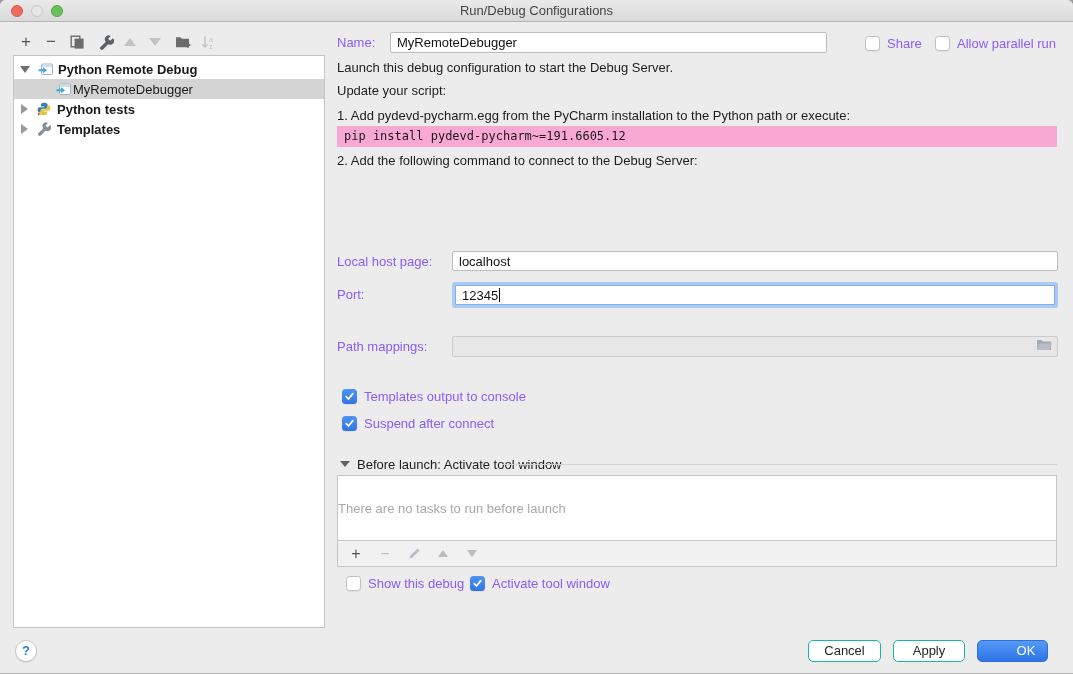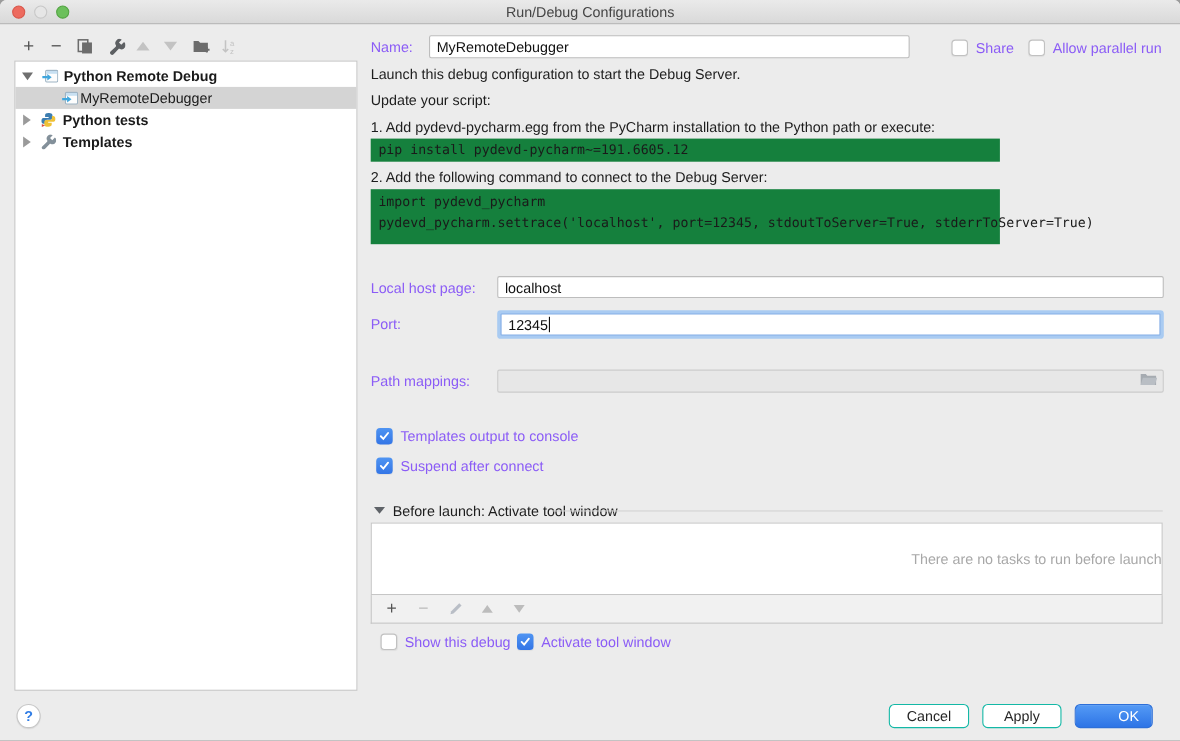--- a/index.html
+++ b/index.html
@@ -32,36 +32,36 @@
   .tw.right{border-top:5px solid transparent;border-bottom:5px solid transparent;border-left:7px solid #9a9a9a;}
   .tree-label{font-weight:bold;color:#1a1a1a;}
   .tree-label.normal{font-weight:normal;}
   .ticon{display:inline-flex;width:16px;height:14px;align-items:center;justify-content:center;}
   
   .abs{position:absolute;}
   .lbl{line-height:21px;color:#8b5cf6;}
   .txt{line-height:16px;color:#1d1d1d;}
   input.field{position:absolute;background:#fff;border:1px solid #bdbdbd;border-radius:2px;
     font-family:inherit;font-size:13px;padding:0 6px;color:#111;height:21px;outline:none;}
-  .codeblock{position:absolute;left:337px;width:572px;background:#15803d;
+  .codeblock{position:absolute;left:337px;width:720px;background:#f9a8d4;
     font-family:"DejaVu Sans Mono","Liberation Mono",monospace;font-size:12px;line-height:19px;
     padding:2px 7px;color:#1a1a1a;white-space:pre;}
   .focusfield{position:absolute;background:#fff;border:1px solid #84aee6;border-radius:1px;
     box-shadow:0 0 0 3px #a9cbf2;display:flex;align-items:center;padding:0 6px;color:#111;}
   .caret{display:inline-block;width:1px;height:14px;background:#111;margin-left:1px;}
   .disabled-field{position:absolute;background:#e7e7e7;border:1px solid #cccccc;border-radius:2px;display:flex;align-items:center;justify-content:flex-end;padding:0 5px;}
   
   .cb{position:absolute;width:15px;height:15px;border-radius:3.5px;background:#fff;border:1px solid #c1c1c1;
       box-shadow:0 0.5px 1px rgba(0,0,0,0.06);display:flex;align-items:center;justify-content:center;}
   .cb.checked{background:linear-gradient(#4f94f2,#3375e6);border:none;}
   .cb svg{display:block;}
   
   .section-line{position:absolute;height:1px;background:#d2d2d2;}
   .task-box{position:absolute;left:337px;top:475px;width:720px;height:66px;background:#fff;border:1px solid #c6c6c6;
-    display:flex;align-items:center;justify-content:flex-end;}
+    display:flex;align-items:center;justify-content:flex-start;}
   .task-empty{color:#a8a8a8;font-size:13px;}
   .task-toolbar{position:absolute;left:337px;top:541px;width:720px;height:26px;background:#f1f1f1;
     border:1px solid #c6c6c6;border-top:none;display:flex;align-items:center;gap:13px;padding-left:10px;}
   .tt-icon{width:16px;height:16px;display:flex;align-items:center;justify-content:center;}
   .tri-up2{width:0;height:0;border-left:5.5px solid transparent;border-right:5.5px solid transparent;border-bottom:7px solid #bcbcbc;}
   .tri-dn2{width:0;height:0;border-left:5.5px solid transparent;border-right:5.5px solid transparent;border-top:7px solid #bcbcbc;}
   
   .btn{position:absolute;top:640px;height:22px;border-radius:5px;background:#ffffff;border:1px solid #14b8a6;
     font-family:inherit;font-size:13px;color:#262626;text-align:center;line-height:20px;padding:0;cursor:default;}
   .btn.primary{background:linear-gradient(#549af5,#2d74e6);border:1px solid #2d6fd8;color:#ffffff;padding-left:27px;}
@@ -171,22 +171,20 @@
   <span class="cb" style="left:865px;top:36px"></span>
   <div class="abs lbl" style="left:887px;top:33px">Share</div>
   <span class="cb" style="left:935px;top:36px"></span>
   <div class="abs lbl" style="left:957px;top:33px">Allow parallel run</div>
 
   <div class="abs txt" style="left:337px;top:60px">Launch this debug configuration to start the Debug Server.</div>
   <div class="abs txt" style="left:337px;top:83px">Update your script:</div>
   <div class="abs txt" style="left:337px;top:108px">1. Add pydevd-pycharm.egg from the PyCharm installation to the Python path or execute:</div>
   <div class="codeblock" style="top:126px;height:21px;line-height:17px">pip install pydevd-pycharm~=191.6605.12</div>
   <div class="abs txt" style="left:337px;top:153px">2. Add the following command to connect to the Debug Server:</div>
-  <div class="codeblock" style="top:172px;height:50px"><span>import pydevd_pycharm</span>
-<span>pydevd_pycharm.settrace('localhost', port=12345, stdoutToServer=True, stderrToServer=True)</span></div>
 
   <div class="abs lbl" style="left:337px;top:251px">Local host page:</div>
   <input class="field" style="left: 452px; top: 251px; width: 606px; height: 20px;" value="localhost">
 
   <div class="abs lbl" style="left:337px;top:284px">Port:</div>
   <div class="focusfield" style="left:455px;top:285px;width:600px;height:20px">
     <span>12345</span>
       <span class="caret"></span>
   </div>
 

